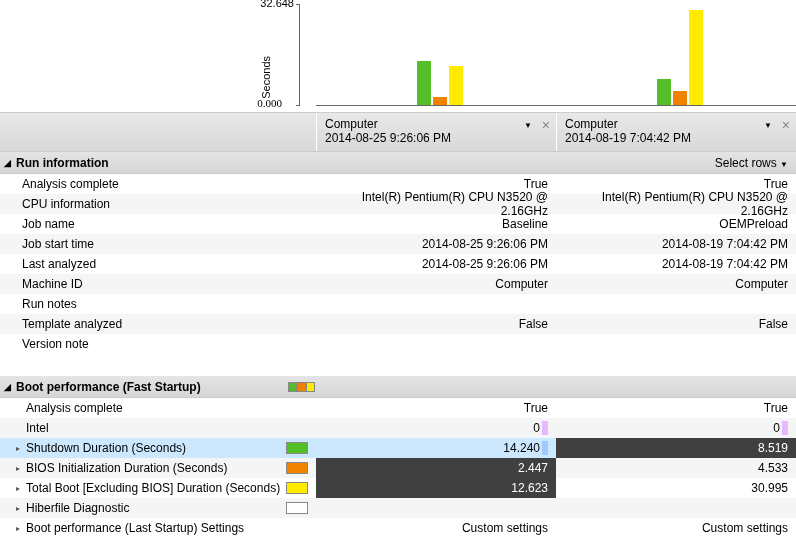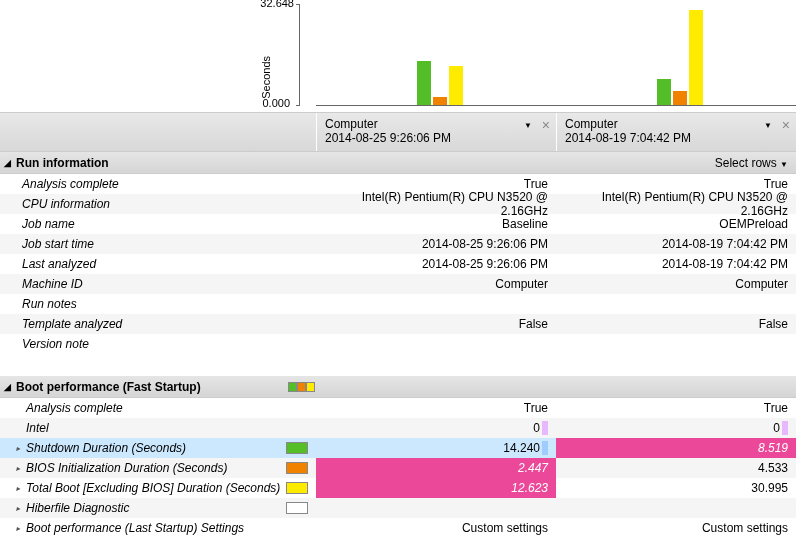--- a/index.html
+++ b/index.html
@@ -5,21 +5,21 @@
   * { box-sizing: border-box; margin: 0; padding: 0; }
   body { font-family: "Segoe UI", Arial, sans-serif; font-size: 12px; color: #000; background: #fff; width: 796px; overflow: hidden; }
   
   .chart-area { height: 112px; display: flex; }
   .chart-left { width: 316px; position: relative; }
   .chart-right { flex: 1; display: flex; }
   .chart-col { flex: 1; position: relative; border-bottom: 1px solid #666; }
   
   .y-axis { position: absolute; right: 22px; top: 0; bottom: 6px; text-align: right; font-size: 11px; }
   .y-tick-top { position: absolute; right: 0; top: -3px; }
-  .y-tick-bot { position: absolute; right: 4px; bottom: -3px; }
+  .y-tick-bot { position: absolute; right: 12px; bottom: -3px; font-family: Liberation Serif, serif; }
   .y-label { position: absolute; right: 50px; top: 50%; transform: translateY(-50%) rotate(-90deg); transform-origin: right center; font-size: 11px; }
   .tick-line { position: absolute; right: 0; width: 4px; height: 1px; background: #666; }
   .bar { position: absolute; bottom: 0; width: 14px; }
   .bar.green { background: #54be29; left: 42%; }
   .bar.orange { background: #f08200; left: calc(42% + 16px); }
   .bar.yellow { background: #ffeb00; left: calc(42% + 32px); }
   
   .col-headers { display: flex; height: 40px; background: linear-gradient(#e8e8e8, #d8d8d8); border-top: 1px solid #ccc; border-bottom: 1px solid #ccc; }
   .col-header-spacer { width: 316px; }
   .col-header { flex: 1; padding: 4px 8px; position: relative; border-left: 1px solid #fff; font-size: 12px; }
@@ -29,27 +29,27 @@
   .section-header { display: flex; align-items: center; height: 22px; background: linear-gradient(#e5e5e5, #d5d5d5); border-bottom: 1px solid #ccc; font-weight: bold; padding-left: 4px; }
   .section-header .tri { width: 10px; font-size: 9px; }
   .section-header .title { flex: 1; padding-left: 2px; }
   .section-header .select-rows { font-weight: normal; padding-right: 8px; font-size: 12px; }
   .section-header .swatches { width: 28px; display: flex; }
   .section-header .swatch { width: 9px; height: 10px; border: 1px solid #888; }
   
   .row { display: flex; height: 20px; align-items: stretch; }
   .row.alt { background: #f5f5f5; }
   .row.sel { background: #cce8ff; }
-  .row .label-cell { width: 316px; display: flex; align-items: center; padding-left: 22px; position: relative; font-style: italic; }
+  .row .label-cell { width: 316px; display: flex; align-items: center; padding-left: 22px; position: relative; }
   .row .label-cell.indent2 { padding-left: 16px; }
   .row .expand { width: 10px; font-size: 8px; color: #555; display: inline-block; }
   .row .label-text { flex: 1; }
   .row .swatch-box { width: 22px; height: 12px; border: 1px solid #888; margin-right: 8px; }
   .row .val-cell { flex: 1; text-align: right; padding-right: 8px; display: flex; align-items: center; justify-content: flex-end; border-left: 1px solid transparent; }
-  .row .val-cell.hl-blue { background: #ec4899; color: #fff; font-style: italic; }
+  .row .val-cell.hl-blue { background: #404040; color: #fff; }
   .row .val-cell .pill { display:inline-block; width:6px; height:14px; margin-left:2px; vertical-align:middle;}
   .row .val-cell .pill.violet { background:#e8b8ff; }
   .row .val-cell .pill.blue { background:#9fcbff; }
   .section-gap { height: 22px; }
 </style>
 </head>
 <body>
 
 <div class="chart-area">
   <div class="chart-left">

